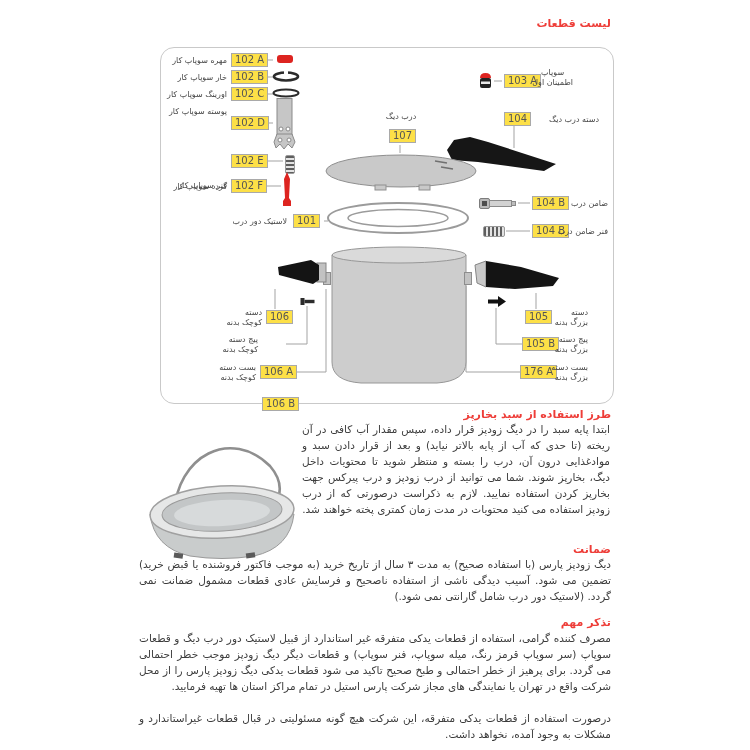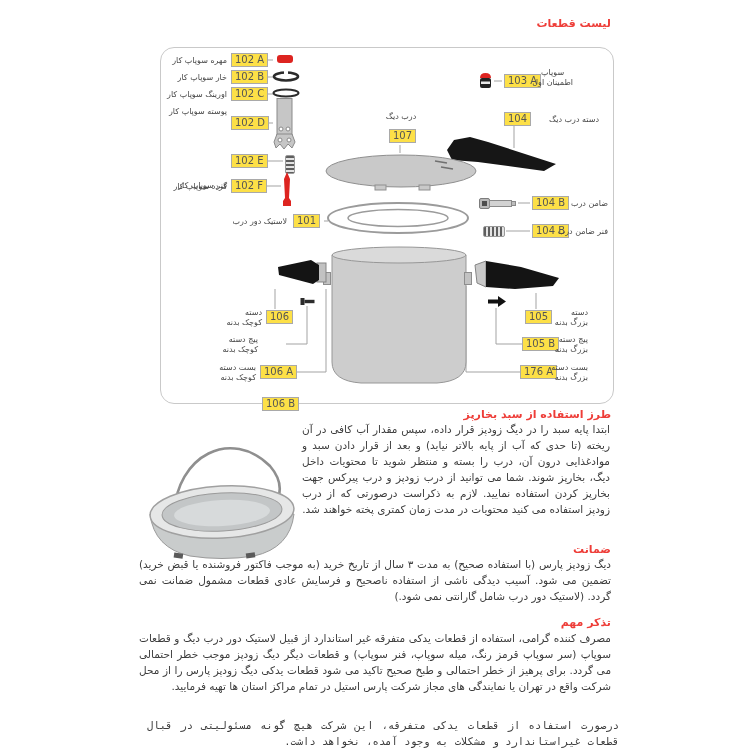--- a/index.html
+++ b/index.html
@@ -200,16 +200,16 @@
   </div>
 
   <div>
     <div class="red-heading" style="right:139px;top:543px;">ضمانت</div>
     <p class="body-text" style="left:139px;top:556px;width:472px;margin:0;">دیگ زودپز پارس (با استفاده صحیح) به مدت ۳ سال از تاریخ خرید (به موجب فاکتور فروشنده یا قبض خرید) تضمین می شود. آسیب دیدگی ناشی از استفاده ناصحیح و فرسایش عادی قطعات مشمول ضمانت نمی گردد. (لاستیک دور درب شامل گارانتی نمی شود.)</p>
   </div>
 
   <div>
     <div class="red-heading" style="right:139px;top:616px;">تذکر مهم</div>
     <p class="body-text" style="left:139px;top:630px;width:472px;margin:0;">مصرف کننده گرامی، استفاده از قطعات یدکی متفرقه غیر استاندارد از قبیل لاستیک دور درب دیگ و قطعات سوپاپ (سر سوپاپ قرمز رنگ، میله سوپاپ، فنر سوپاپ) و قطعات دیگر دیگ زودپز موجب خطر احتمالی می گردد. برای پرهیز از خطر احتمالی و طبخ صحیح تاکید می شود قطعات یدکی دیگ زودپز پارس را از محل شرکت واقع در تهران یا نمایندگی های مجاز شرکت پارس استیل در تمام مراکز استان ها تهیه فرمایید.</p>
-    <p class="body-text" style="left:139px;top:710px;width:472px;margin:8px;font-family:Liberation Mono, monospace;">درصورت استفاده از قطعات یدکی متفرقه، این شرکت هیچ گونه مسئولیتی در قبال قطعات غیراستاندارد و مشکلات به وجود آمده، نخواهد داشت.</p>
+    <p class="body-text" style="left:139px;top:710px;width:472px;margin:0;">درصورت استفاده از قطعات یدکی متفرقه، این شرکت هیچ گونه مسئولیتی در قبال قطعات غیراستاندارد و مشکلات به وجود آمده، نخواهد داشت.</p>
   </div>
 
 </div>
 
 </body></html>

